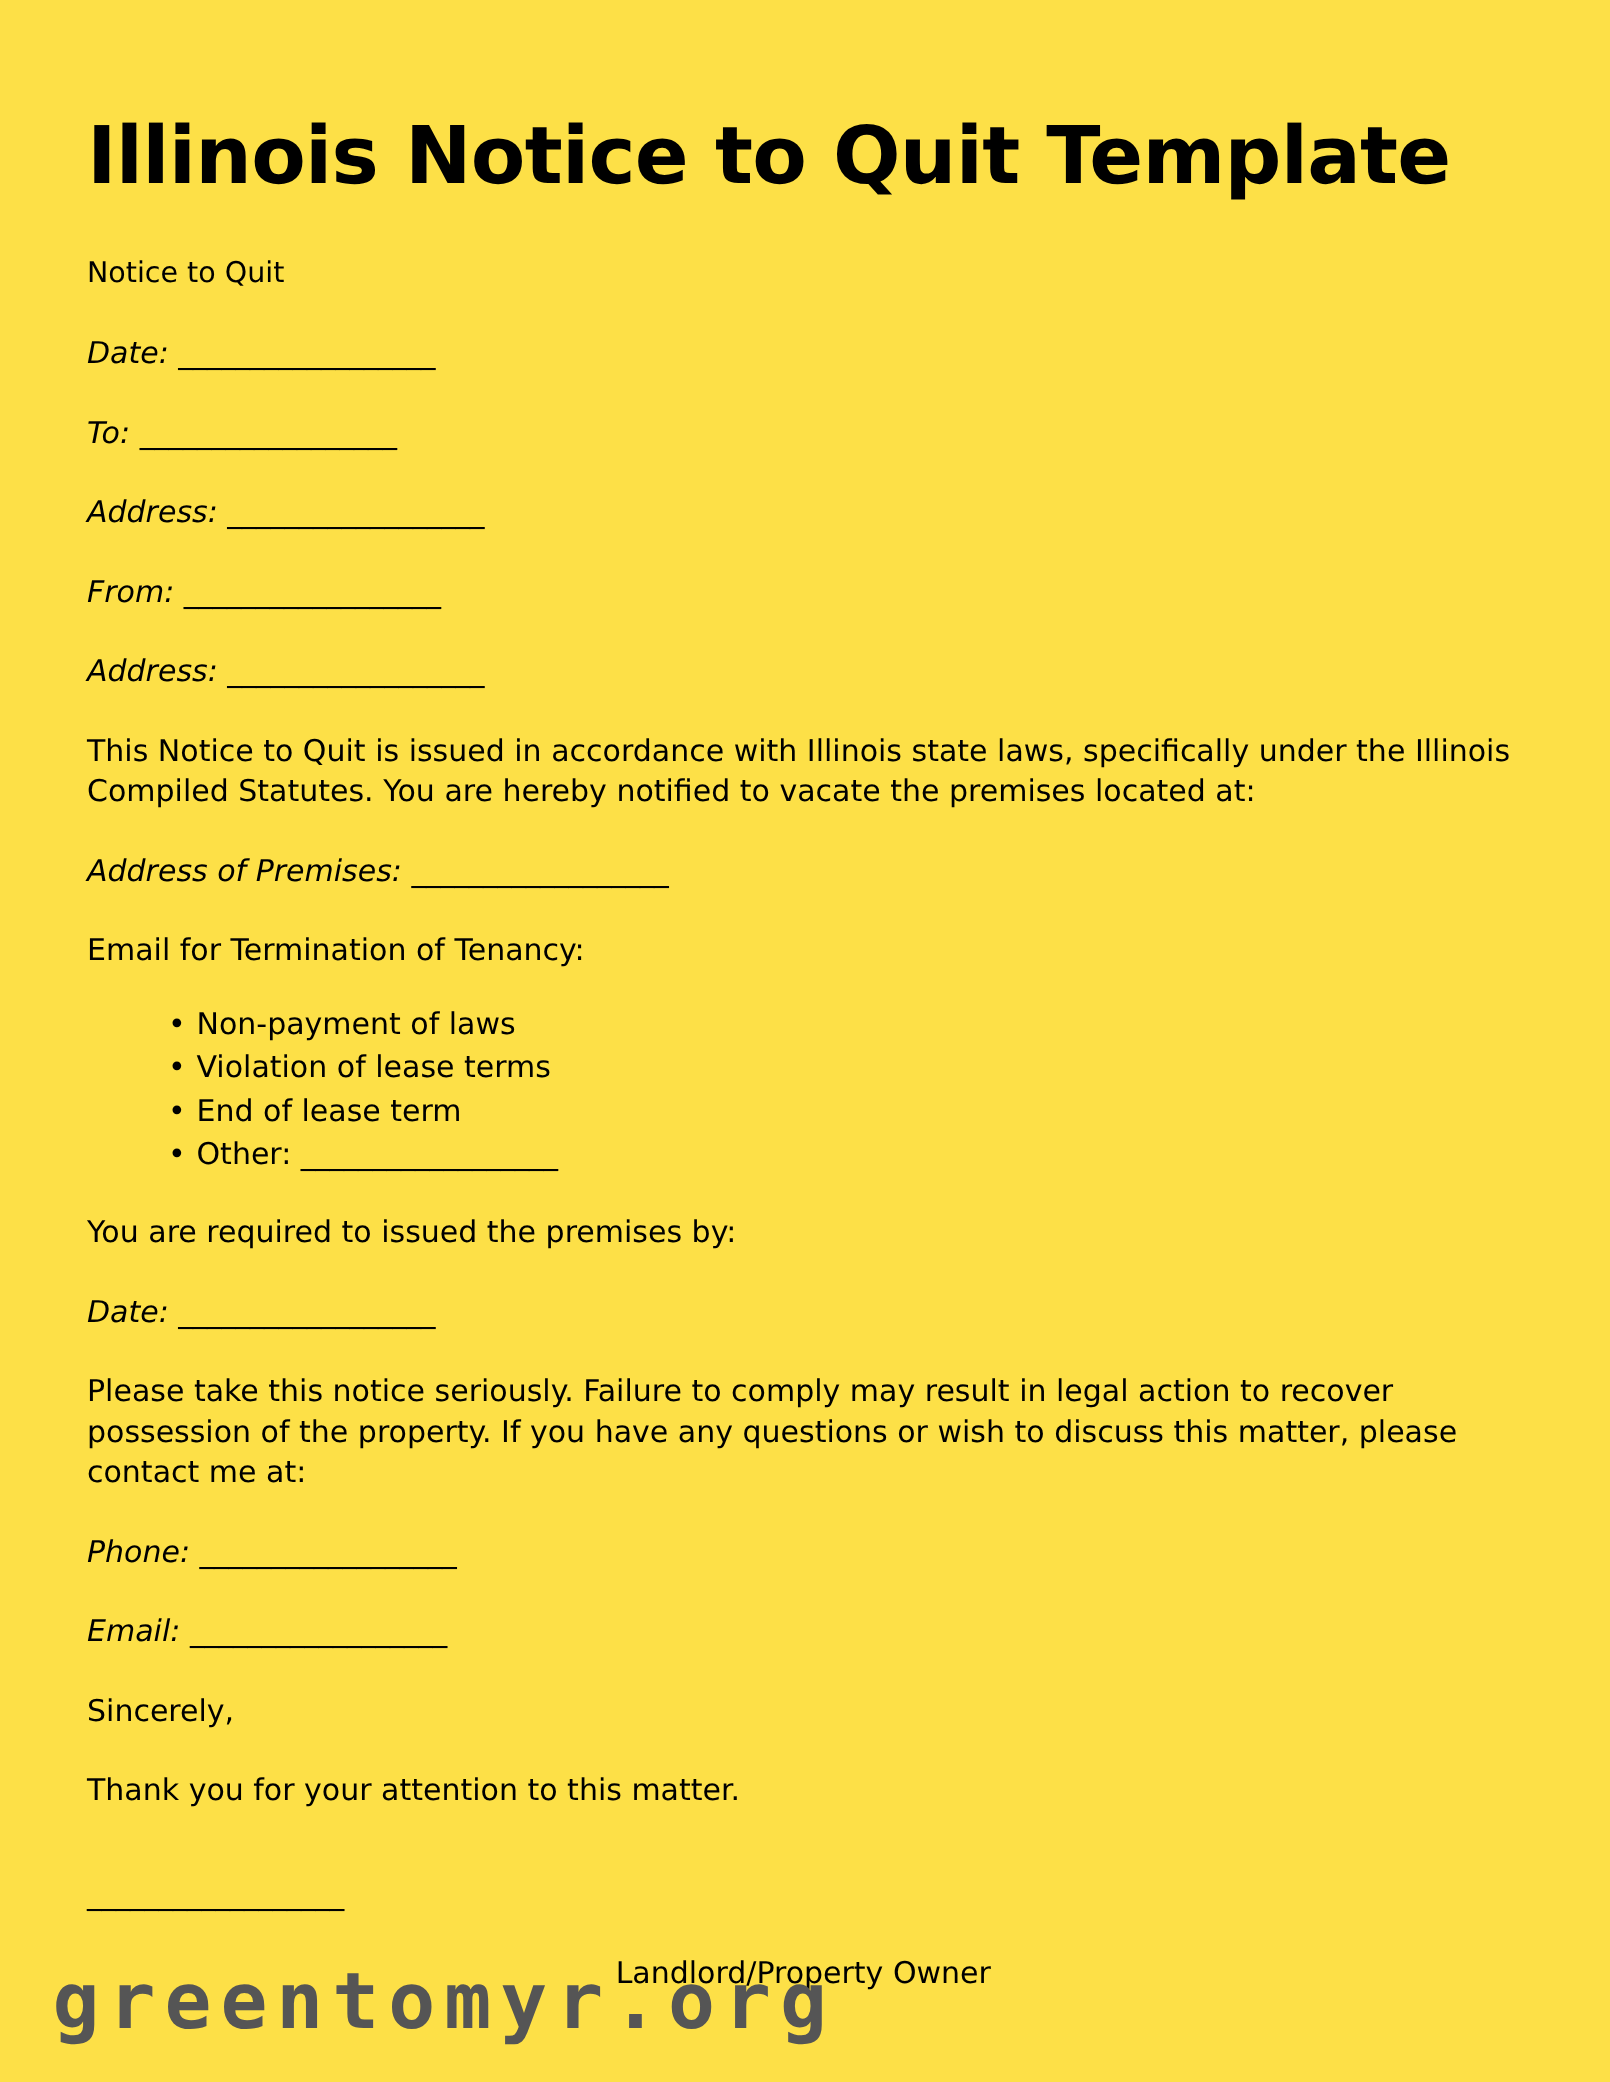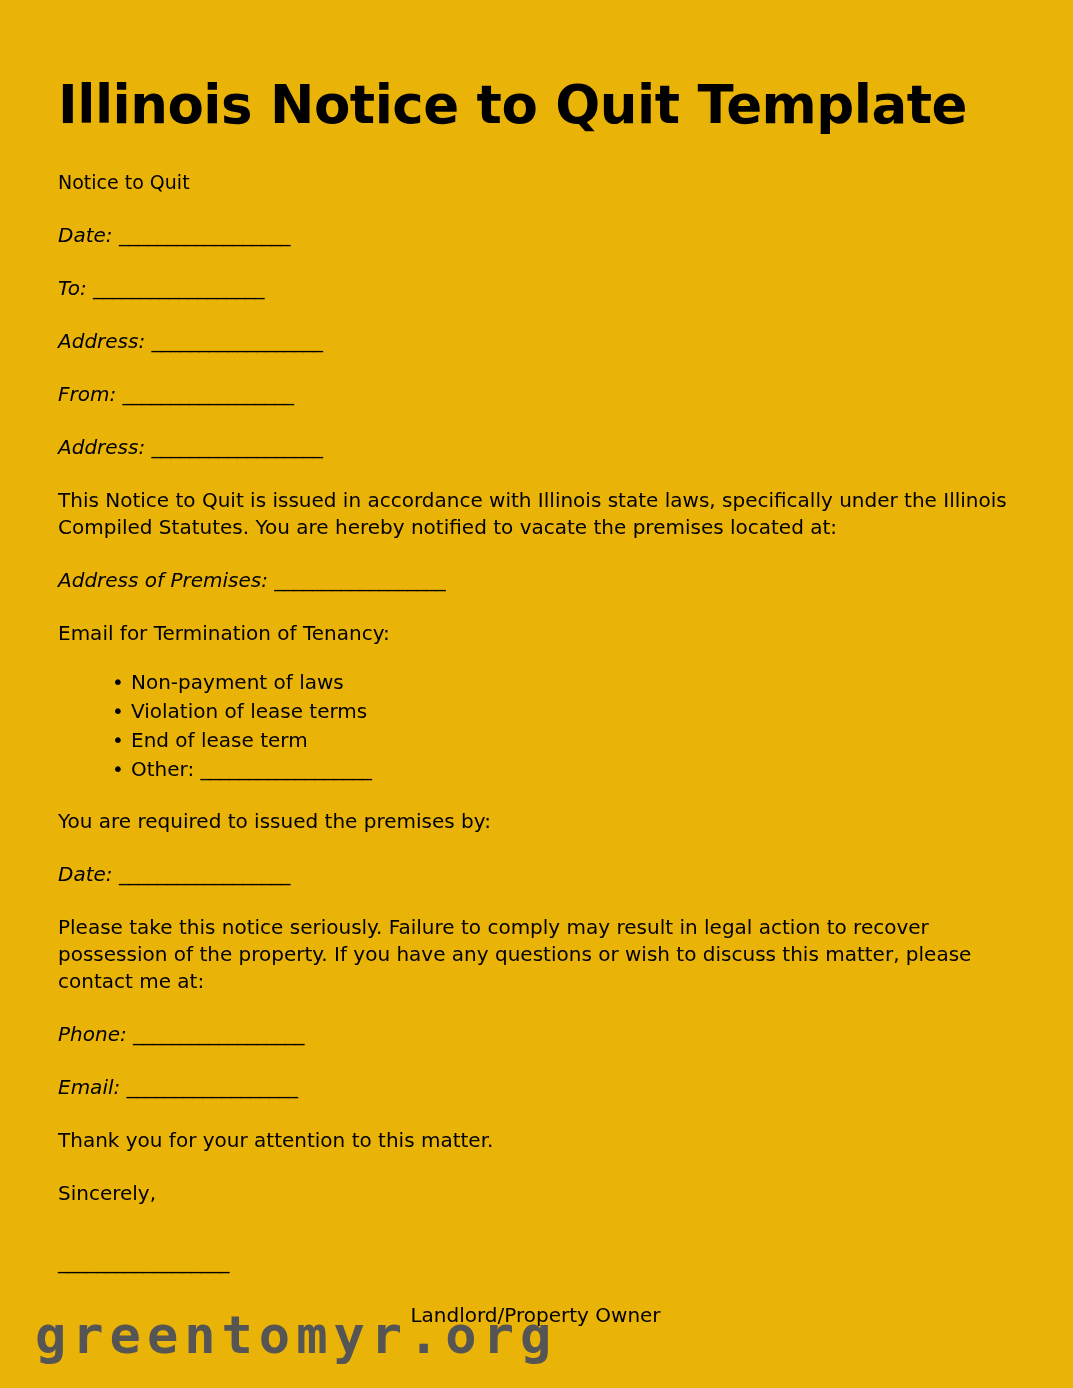--- a/index.html
+++ b/index.html
@@ -17,21 +17,21 @@
     overflow: hidden;
   }
   .page {
     position: absolute;
     top: 0;
     left: 0;
     width: 1073px;
     height: 1388px;
     box-sizing: border-box;
     padding: 58px 60px 0 58px;
-    background: #eab308;
+    background: #fde047;
   }
   .doc-title {
     font-size: 53px;
     font-weight: bold;
     line-height: 1.1;
     letter-spacing: -0.5px;
     margin: 0 0 0 0;
     padding-top: 18px;
     color: #000;
   }
@@ -136,23 +136,23 @@
   <p class="body-par">You are required to issued the premises by:</p>
 
   <p class="field-line"><span>Date:</span> <span class="blank">__________________</span></p>
 
   <p class="body-par">Please take this notice seriously. Failure to comply may result in legal action to recover possession of the property. If you have any questions or wish to discuss this matter, please contact me at:</p>
 
   <p class="field-line"><span>Phone:</span> <span class="blank">__________________</span></p>
 
   <p class="field-line"><span>Email:</span> <span class="blank">__________________</span></p>
 
+  <p class="body-par">Sincerely,</p>
+
   <p class="body-par">Thank you for your attention to this matter.</p>
-
-  <p class="body-par">Sincerely,</p>
 
   <p class="sig-blank blank">__________________</p>
 
   <p class="sig-caption">Landlord/Property Owner</p>
 
 </div>
 
 <div class="watermark">greentomyr.org</div>
 
 </body></html>

